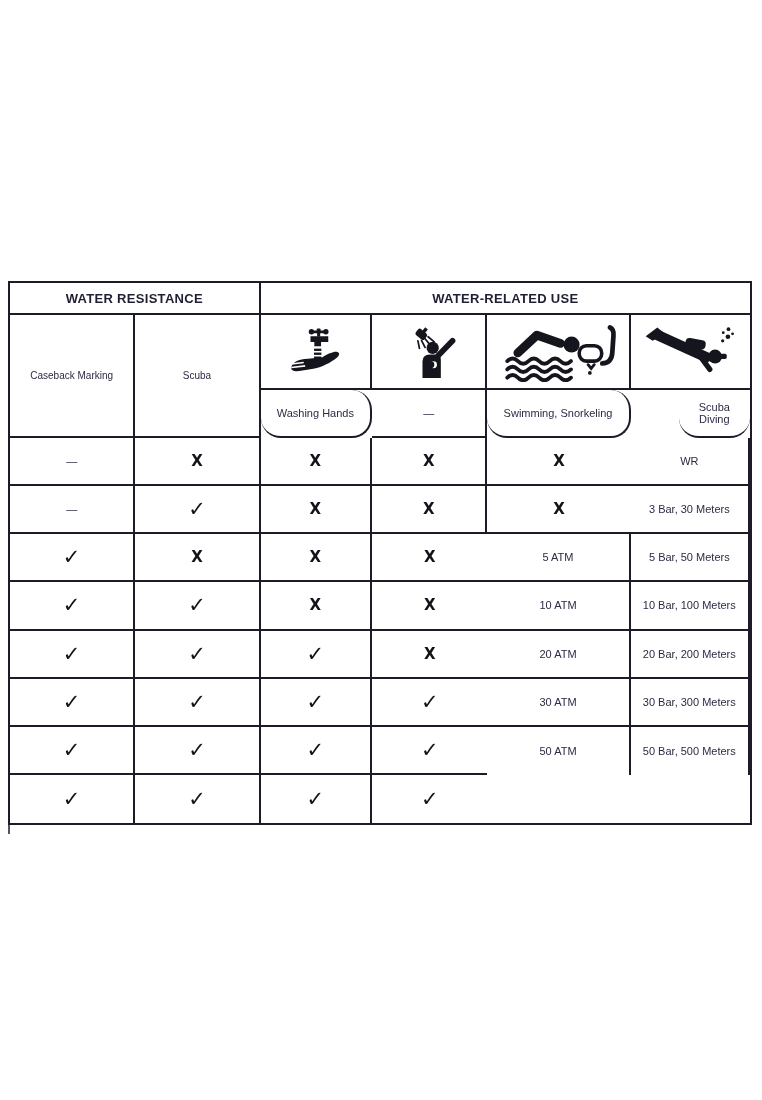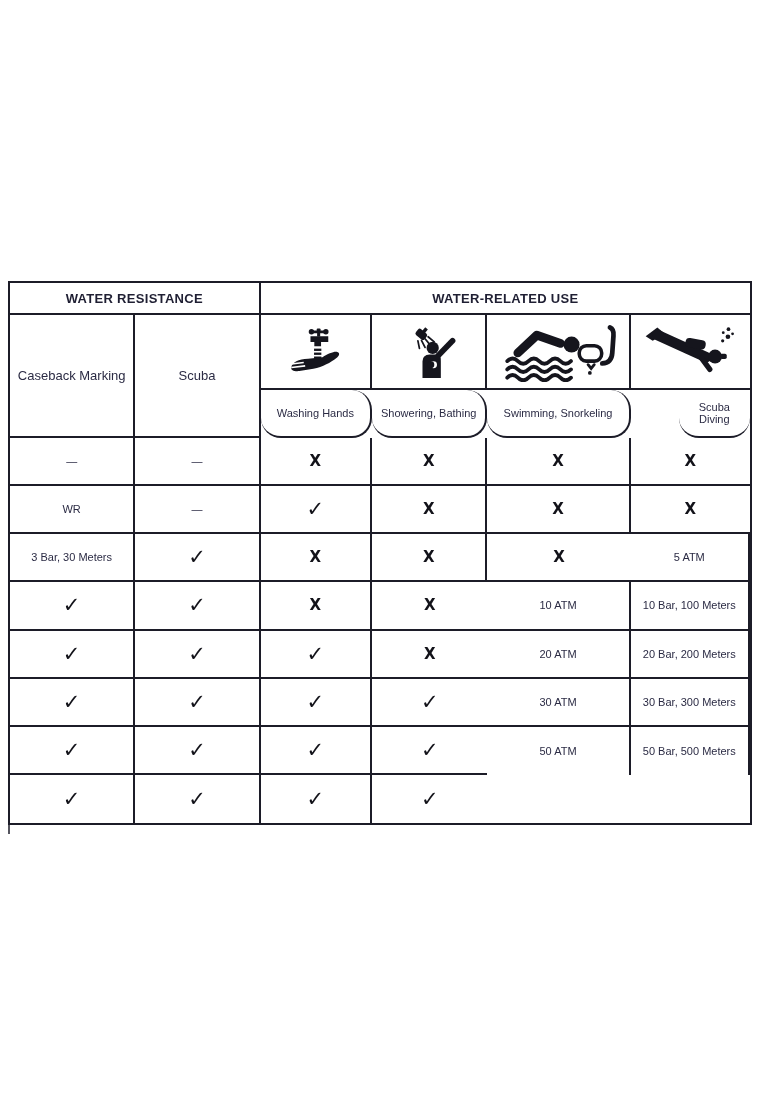--- a/index.html
+++ b/index.html
@@ -25,21 +25,21 @@
     text-align:center;box-sizing:border-box;
     padding:2px 4px;
   }
   .last-col{border-right:none;}
   .last-row{border-bottom:none;}
   .group-hdr{font-weight:bold;font-size:13px;letter-spacing:.3px;color:#1f1f33;}
   .h-left{grid-column:1/3;grid-row:1;}
   .h-right{grid-column:3/7;grid-row:1;}
   .caseback{grid-column:1;grid-row:2/4;}
   .depthcol{grid-column:2;grid-row:2/4;}
-  .col-hdr{font-size:13px;color:#2b2b44;}
+  .col-hdr{font-size:10px;color:#2b2b44;}
   .icon-cell{grid-row:2;}
   .ic3{grid-column:3;} .ic4{grid-column:4;} .ic5{grid-column:5;} .ic6{grid-column:6;}
   .lbl-cell{grid-row:3;font-size:11px;color:#2b2b44;border-radius:20px;}
   .lc3{grid-column:3;} .lc4{grid-column:4;} .lc5{grid-column:5;} .lc6{grid-column:6;margin-left:48px;}
   .txt{font-size:11px;color:#2b2b44;}
   .mark{font-size:15px;font-weight:600;color:#121219;font-family:"DejaVu Sans", sans-serif;}
   .mark.check{font-size:21px;font-weight:bold;}
   .icon-cell svg{display:block;fill:#15151d;}
   .svg-wash{height:50px;}
   .svg-shower{height:53px;}
@@ -118,21 +118,20 @@
       <rect x="68" y="28" width="5.5" height="4.5" rx="1.5"></rect>
       <circle cx="70" cy="17" r="1.4"></circle>
         <circle cx="74.5" cy="13.5" r="2"></circle>
       <circle cx="70.5" cy="10" r="1.2"></circle>
         <circle cx="75" cy="7" r="1.6"></circle>
       <circle cx="78.5" cy="11" r="1.2"></circle>
     </svg>
   </div>
 
   <div class="cell lbl-cell lc3">Washing Hands</div>
-  <div class="cell lbl-cell lc4">Showering, Bathing</div>
   <div class="cell lbl-cell lc5">Swimming, Snorkeling</div>
   <div class="cell lbl-cell lc6 last-col">Scuba Diving</div>
 
   <div class="cell txt">—</div>
   <div class="cell txt">—</div>
   <div class="cell mark">X</div>
   <div class="cell mark">X</div>
   <div class="cell mark">X</div>
   <div class="cell mark last-col">X</div>
 
@@ -143,20 +142,21 @@
   <div class="cell mark">X</div>
   <div class="cell mark last-col">X</div>
 
   <div class="cell txt">3 Bar, 30 Meters</div>
   <div class="cell mark check">✓</div>
   <div class="cell mark">X</div>
   <div class="cell mark">X</div>
   <div class="cell mark last-col">X</div>
 
   <div class="cell txt">5 ATM</div>
+  <div class="cell txt">5 Bar, 50 Meters</div>
   <div class="cell mark check">✓</div>
   <div class="cell mark check">✓</div>
   <div class="cell mark">X</div>
   <div class="cell mark last-col">X</div>
 
   <div class="cell txt">10 ATM</div>
   <div class="cell txt">10 Bar, 100 Meters</div>
   <div class="cell mark check">✓</div>
   <div class="cell mark check">✓</div>
   <div class="cell mark check">✓</div>

